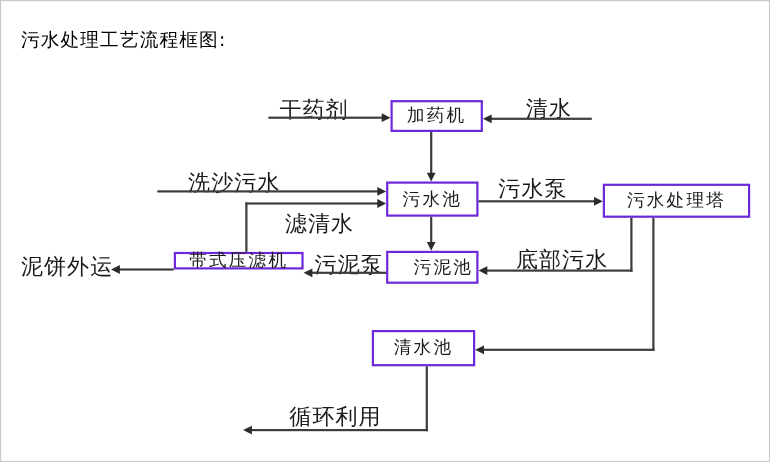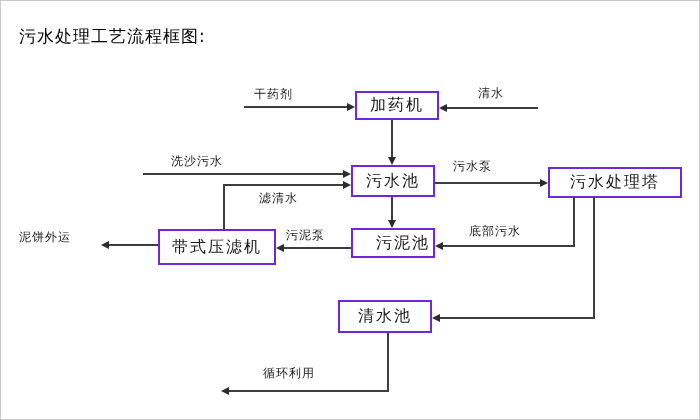--- a/index.html
+++ b/index.html
@@ -28,21 +28,21 @@
     display:flex;
     align-items:center;
     justify-content:center;
     font-size:16px;
     letter-spacing:2px;
     box-sizing:border-box;
     white-space:nowrap;
   }
   .lbl{
     position:absolute;
-    font-size:12px;
+    font-size:20px;
     letter-spacing:1px;
     white-space:nowrap;
   }
   .hline,.vline{position:absolute;background:#3d3d3d;}
   .hline{height:2px;}
   .vline{width:2px;}
   .arr{position:absolute;width:0;height:0;}
   .arr.right{border-left:8px solid #2b2b2b;border-top:4px solid transparent;border-bottom:4px solid transparent;}
   .arr.left{border-right:8px solid #2b2b2b;border-top:4px solid transparent;border-bottom:4px solid transparent;}
   .arr.down{border-top:8px solid #2b2b2b;border-left:4px solid transparent;border-right:4px solid transparent;}
@@ -53,21 +53,21 @@
 <div id="canvas">
 
   <div class="title" style="left:18px;top:24px;">污水处理工艺流程框图:</div>
 
   <div class="node" style="left:354px;top:90px;width:84px;height:29px;">加药机</div>
 
   <div class="node" style="left:350px;top:164px;width:84px;height:32px;">污水池</div>
 
   <div class="node" style="left:547px;top:166px;width:134px;height:31px;">污水处理塔</div>
 
-  <div class="node" style="left:157px;top:228px;width:118px;height:36px;">带式压滤机</div>
+  <div class="node" style="left:157px;top:228px;width:118px;height:16px;">带式压滤机</div>
 
   <div class="node" style="left:350px;top:227px;width:84px;height:30px;padding-left:20px;">污泥池</div>
 
   <div class="node" style="left:337px;top:299px;width:94px;height:33px;">清水池</div>
 
   <div class="lbl" style="left:253px;top:85px;">干药剂</div>
 
   <div class="lbl" style="left:477px;top:84px;">清水</div>
 
   <div class="lbl" style="left:170px;top:152px;">洗沙污水</div>

